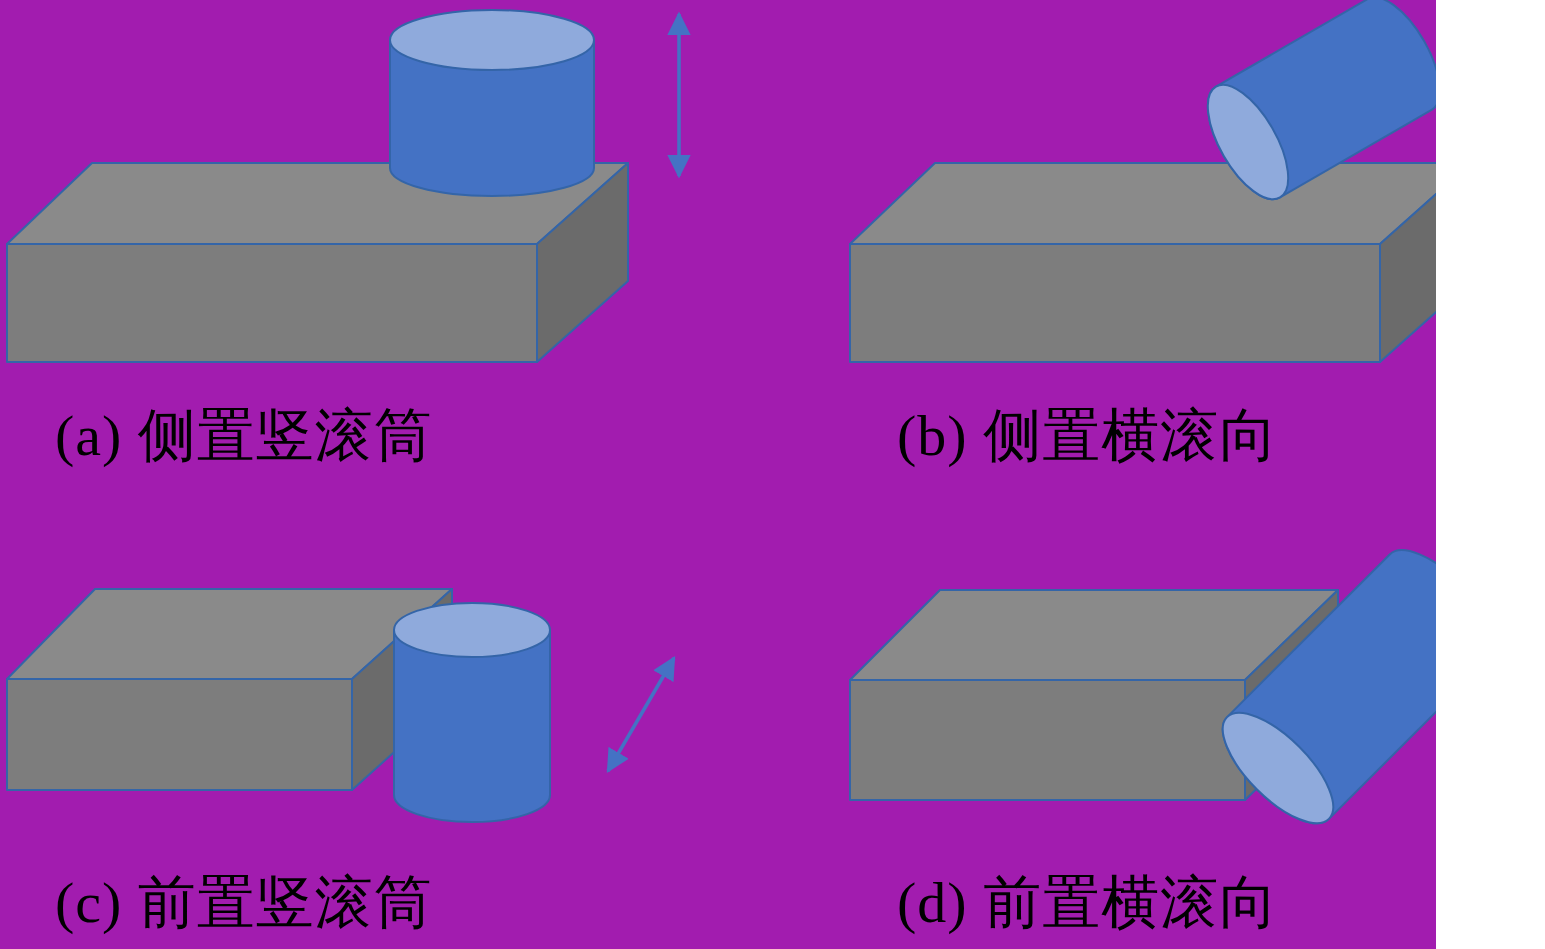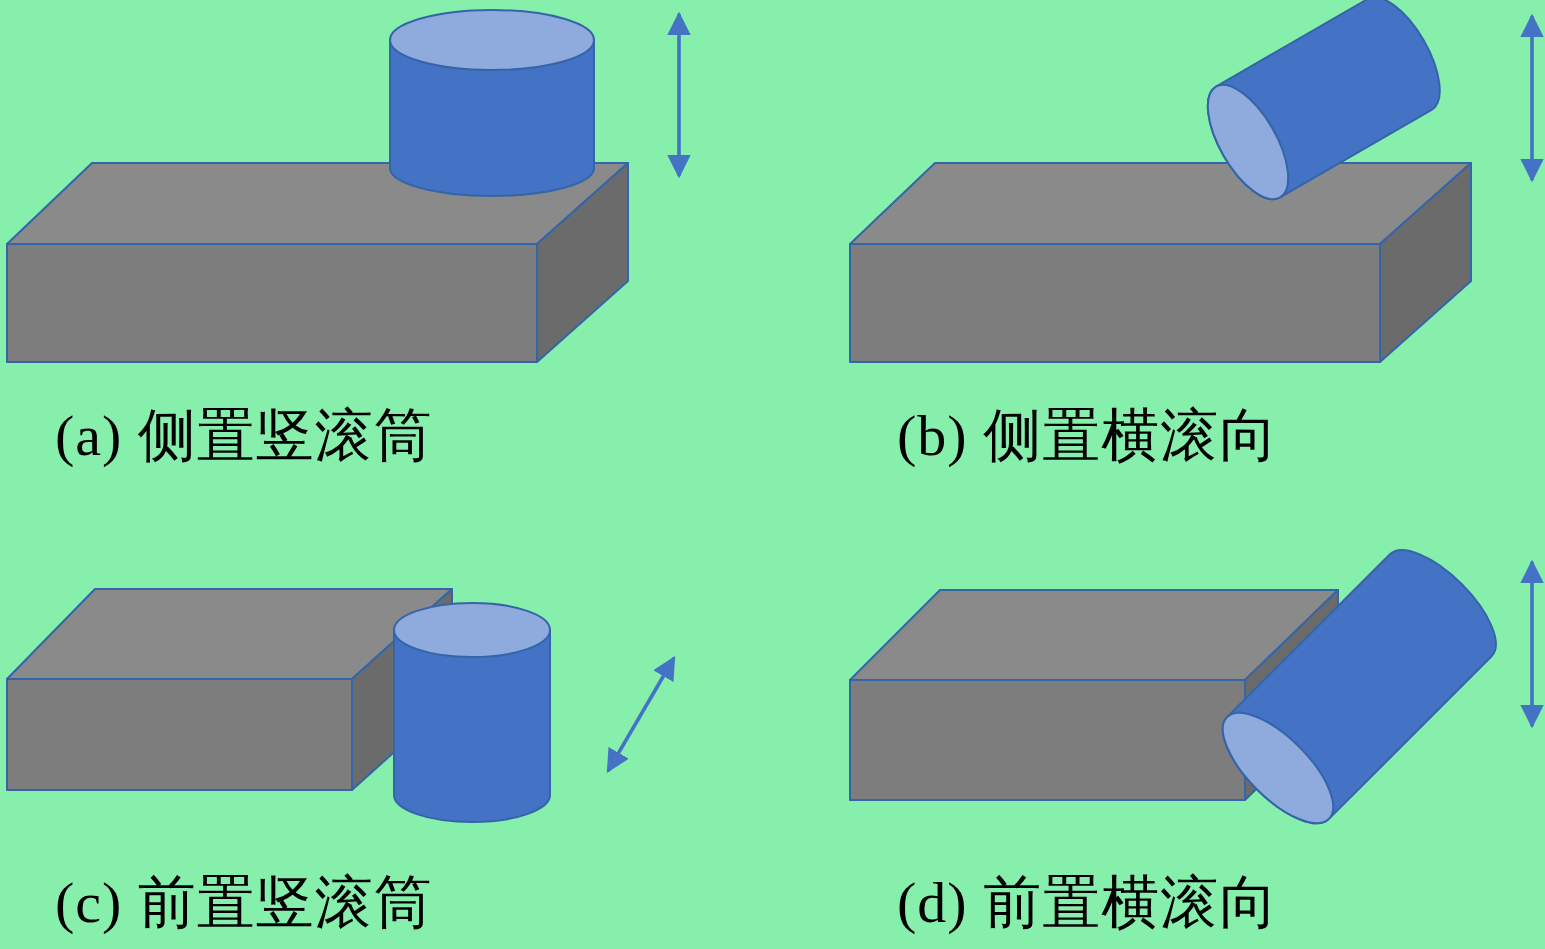--- a/index.html
+++ b/index.html
@@ -2,23 +2,23 @@
 <html><head>
 <meta charset="utf-8">
 <style>
   html, body {
     margin: 0;
     padding: 0;
     background: #ffffff;
   }
   .figure {
     position: relative;
-    width: 1545px;
+    width: 1436px;
     height: 949px;
-    background: #86efac;
+    background: #a21caf;
     overflow: hidden;
     text-align: right;
   }
   svg {
     display: block;
   }
   .edged {
     stroke: #3465A8;
     stroke-width: 2;
     stroke-linejoin: round;

